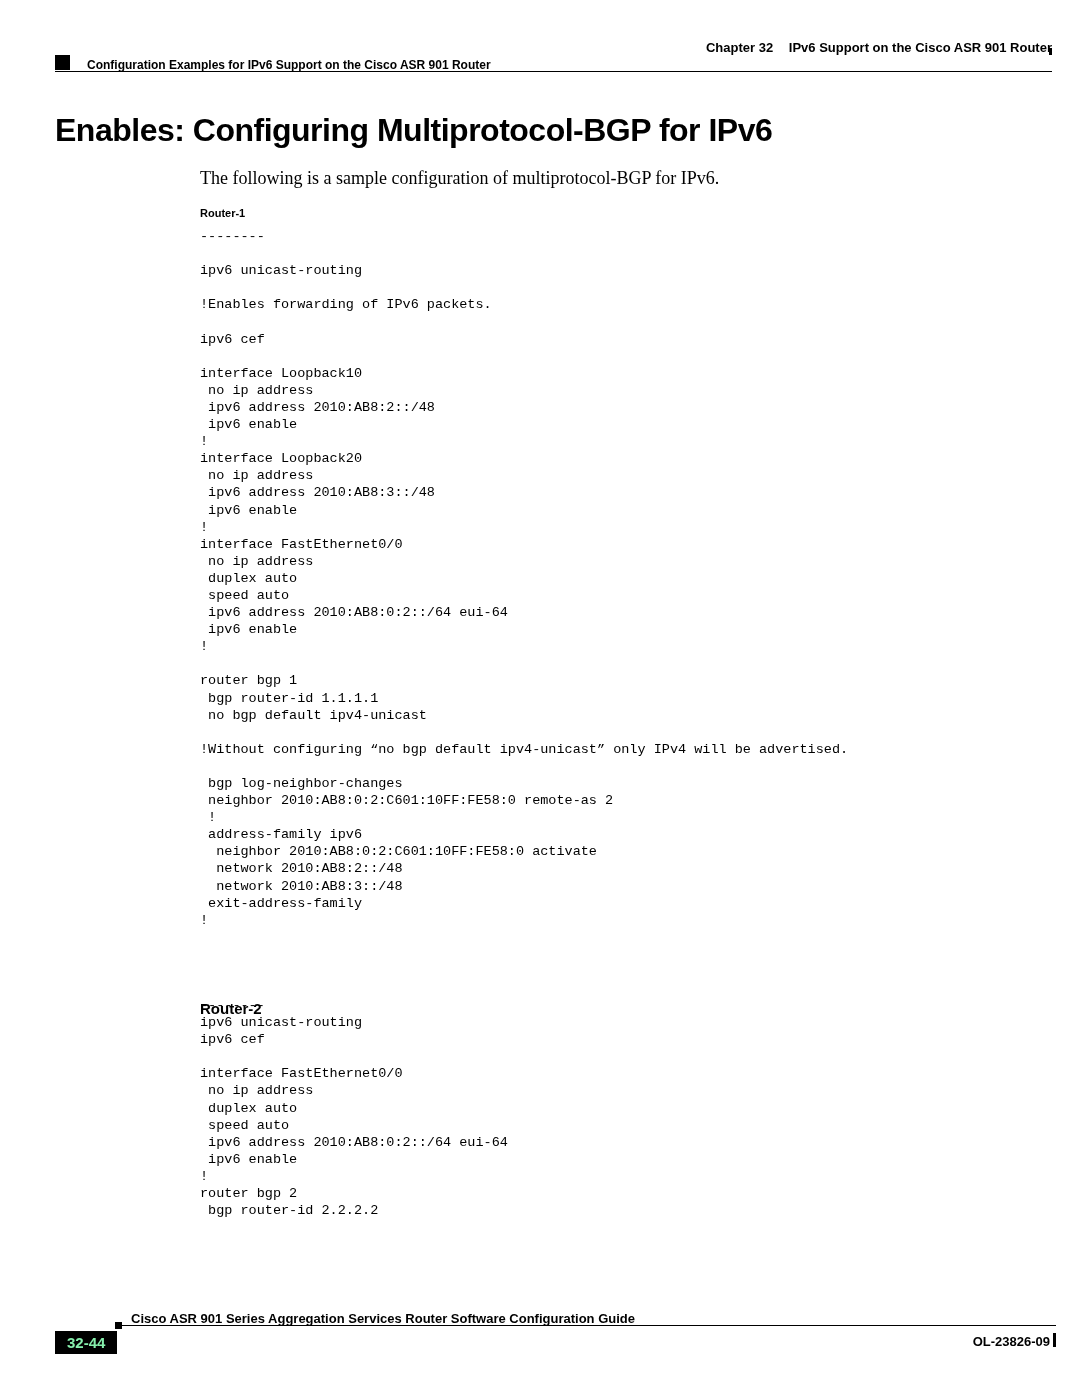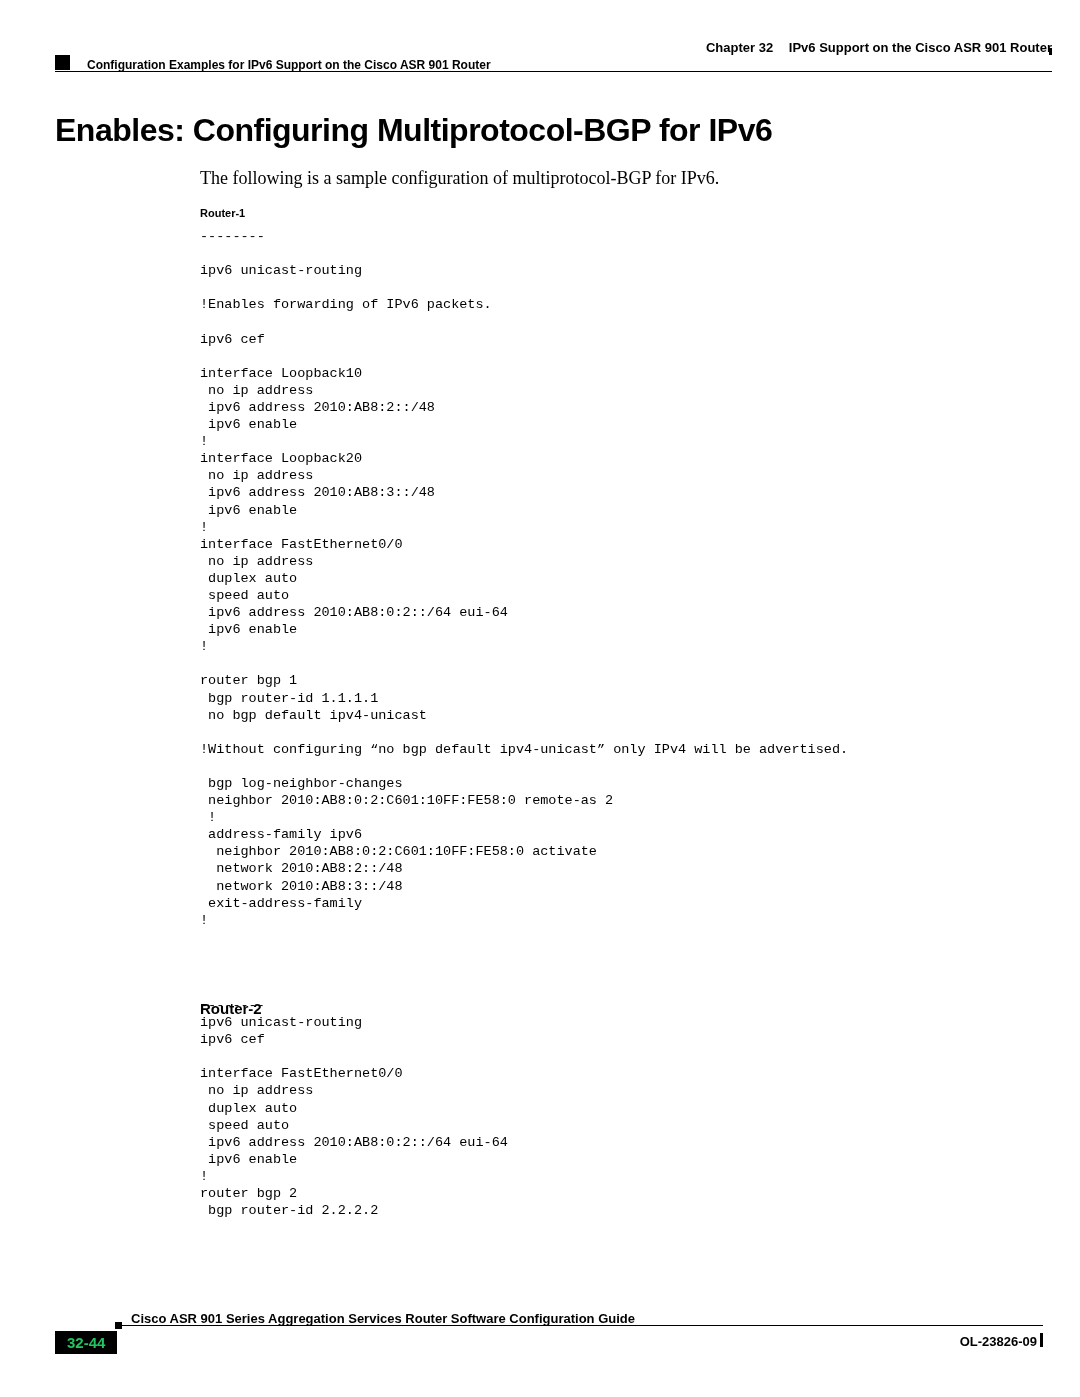--- a/index.html
+++ b/index.html
@@ -106,21 +106,21 @@
       left: 200px;
       top: 997px;
       font-family: 'Courier New', Courier, monospace;
       font-size: 13.5px;
       line-height: 17.1px;
       white-space: pre;
     }
     .footer {
       position: absolute;
       left: 55px;
-      right: 37px;
+      right: 24px;
       bottom: 34px;
       height: 38px;
     }
     .footer-top-line {
       position: absolute;
       top: 0;
       left: 60px;
       right: 0;
       height: 1px;
       background: #000;
@@ -138,21 +138,21 @@
       left: 76px;
       top: -14px;
       font-size: 13px;
       font-weight: bold;
     }
     .page-num {
       position: absolute;
       left: 0;
       top: 6px;
       background: #000;
-      color: #22c55e;
+      color: #86efac;
       font-weight: bold;
       font-size: 15px;
       padding: 3px 12px;
     }
     .doc-id {
       position: absolute;
       right: 6px;
       top: 9px;
       font-size: 13px;
       font-weight: bold;

